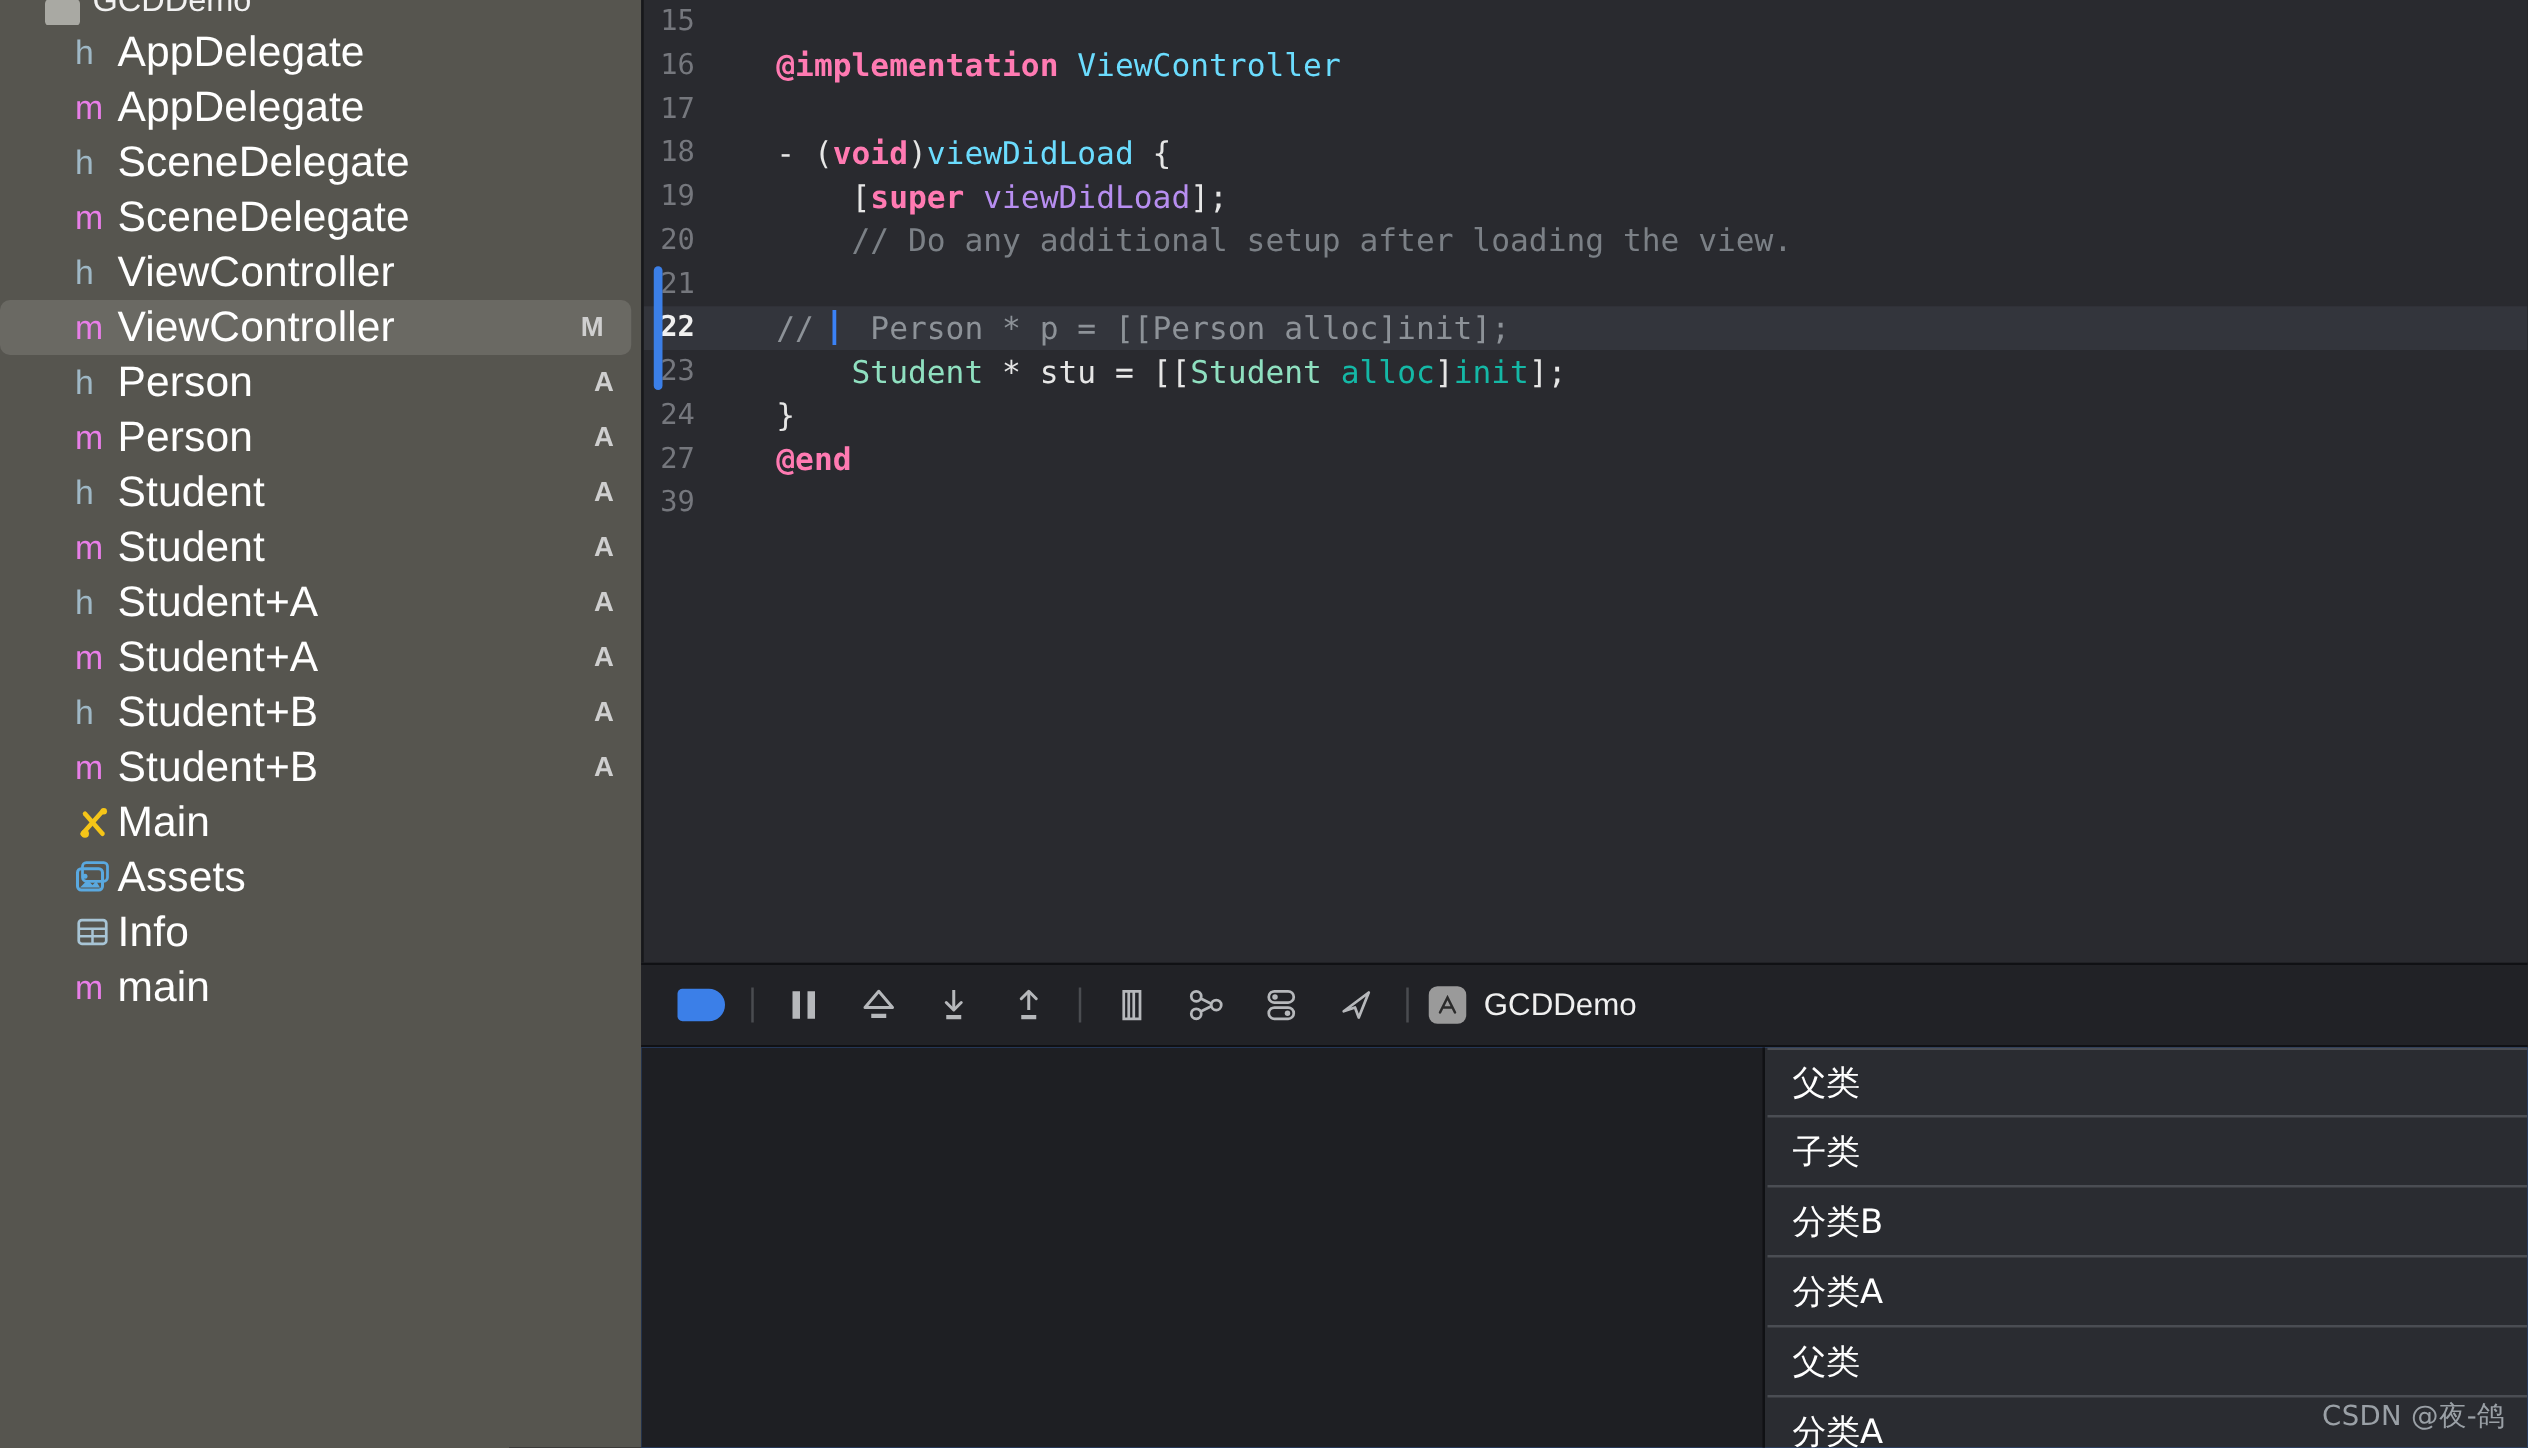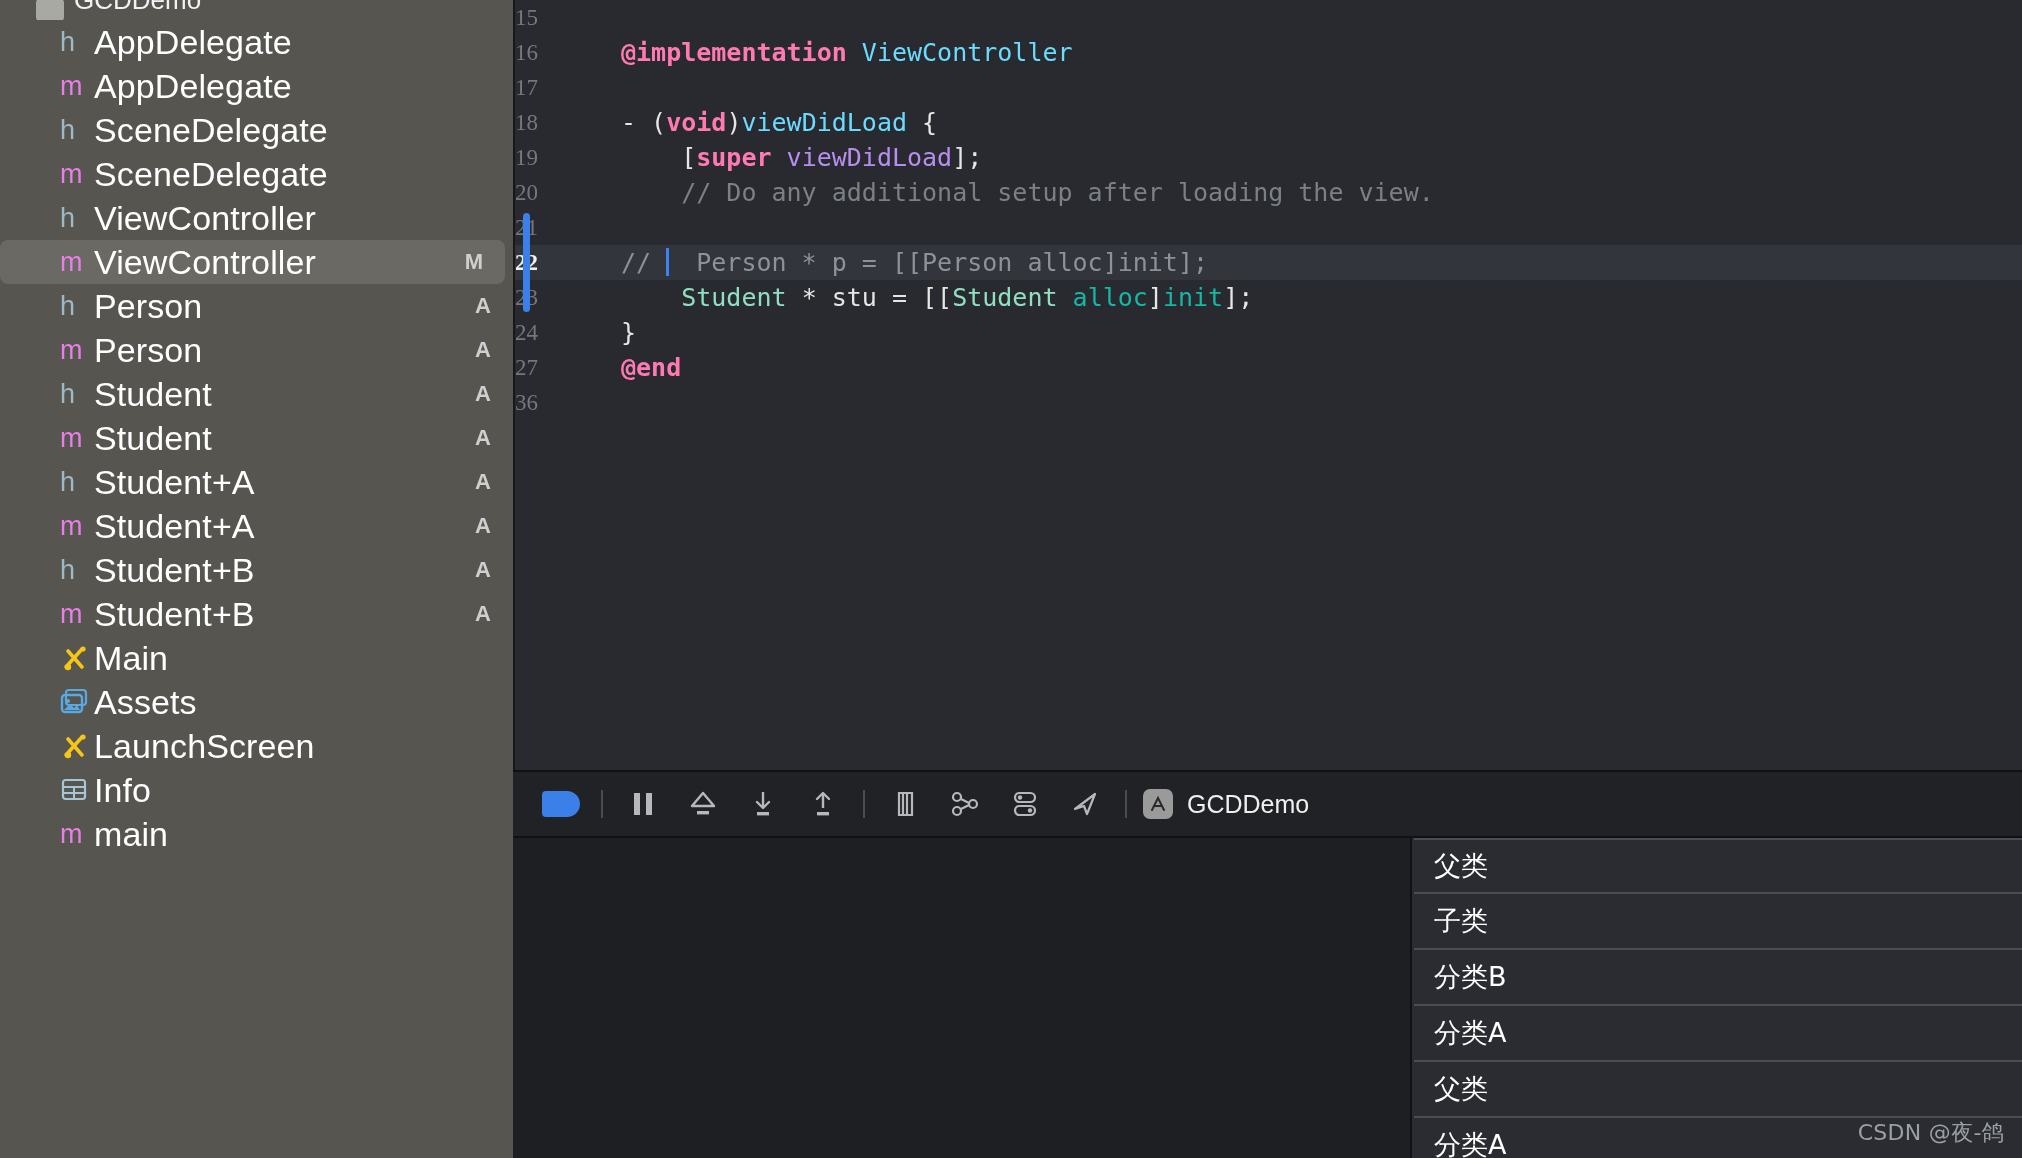--- a/index.html
+++ b/index.html
@@ -122,27 +122,26 @@
     align-items: center;
     white-space: pre;
     position: relative;
   }
   .code-line.current {
     background: #33353c;
   }
   .gutter {
     width: 70px;
     flex: 0 0 70px;
-    text-align: left;
+    text-align: center;
     color: #75777d;
     font-size: 23px;
     padding-right: 16px;
     box-sizing: border-box;
     user-select: none;
-    font-family: Liberation Serif, serif;
   }
   .code-line.current .gutter {
     color: #f0f0f0;
     font-weight: 700;
   }
   .code-text { padding-left: 8px; white-space: pre; margin-left: 28px; }
 
   
   .change-bar {
     position: absolute;
@@ -346,31 +345,20 @@
         <div class="nav-row">
           <span class="nav-icon ">
             <svg width="30" height="28" viewBox="0 0 30 28">
               <rect x="6" y="2" width="20" height="15" rx="3" fill="none" stroke="#5aa9e0" stroke-width="2.2"></rect>
               <rect x="2" y="7" width="20" height="17" rx="3" fill="none" stroke="#5aa9e0" stroke-width="2.4"></rect>
               <circle cx="8" cy="13" r="2" fill="#5aa9e0"></circle>
               <path d="M4 22 L10 16 L14 20 L17 17 L20 22 Z" fill="#5aa9e0"></path>
             </svg>
           </span>
           <span class="nav-label">Assets</span>
-        </div>
-        <div class="nav-row">
-          <span class="nav-icon ">
-            <svg width="30" height="30" viewBox="0 0 30 30">
-              <path d="M6 24 L22 6" stroke="#f5c518" stroke-width="3.6" stroke-linecap="round"></path>
-              <path d="M22 24 L8 8" stroke="#f5c518" stroke-width="3.6" stroke-linecap="round"></path>
-              <circle cx="23" cy="6" r="2.6" fill="#f5c518"></circle>
-              <circle cx="8" cy="24" r="3.2" fill="#f5c518"></circle>
-            </svg>
-          </span>
-          <span class="nav-label">LaunchScreen</span>
         </div>
         <div class="nav-row">
           <span class="nav-icon ">
             <svg width="28" height="26" viewBox="0 0 28 26">
               <rect x="3" y="3" width="22" height="19" rx="2.5" fill="none" stroke="#a8c5d6" stroke-width="2.2"></rect>
               <line x1="3" y1="10" x2="25" y2="10" stroke="#a8c5d6" stroke-width="2"></line>
               <line x1="3" y1="16" x2="25" y2="16" stroke="#a8c5d6" stroke-width="2"></line>
               <line x1="14" y1="10" x2="14" y2="22" stroke="#a8c5d6" stroke-width="2"></line>
             </svg>
           </span>
@@ -391,21 +379,21 @@
           <div class="code-line"><span class="gutter">16</span><span class="code-text"><span class="t-pragma">@implementation</span><span class="t-plain"> </span><span class="t-class">ViewController</span></span></div>
           <div class="code-line"><span class="gutter">17</span><span class="code-text"></span></div>
           <div class="code-line"><span class="gutter">18</span><span class="code-text"><span class="t-plain">- (</span><span class="t-keyword">void</span><span class="t-plain">)</span><span class="t-class">viewDidLoad</span><span class="t-plain"> {</span></span></div>
           <div class="code-line"><span class="gutter">19</span><span class="code-text"><span class="t-plain">    [</span><span class="t-keyword">super</span><span class="t-plain"> </span><span class="t-method">viewDidLoad</span><span class="t-plain">];</span></span></div>
           <div class="code-line"><span class="gutter">20</span><span class="code-text"><span class="t-comment">    // Do any additional setup after loading the view.</span></span></div>
           <div class="code-line"><span class="gutter">21</span><span class="code-text"></span></div>
           <div class="code-line current"><span class="gutter">22</span><span class="code-text"><span class="t-dim">// </span><span class="caret"></span><span class="t-dim">  Person * p = [[Person alloc]init];</span></span></div>
           <div class="code-line"><span class="gutter">23</span><span class="code-text"><span class="t-plain">    </span><span class="t-classg">Student</span><span class="t-plain"> * stu = [[</span><span class="t-classg">Student</span><span class="t-plain"> </span><span class="t-purple">alloc</span><span class="t-plain">]</span><span class="t-purple">init</span><span class="t-plain">];</span></span></div>
           <div class="code-line"><span class="gutter">24</span><span class="code-text"><span class="t-plain">}</span></span></div>
           <div class="code-line"><span class="gutter">27</span><span class="code-text"><span class="t-pragma">@end</span></span></div>
-          <div class="code-line"><span class="gutter">36</span><span class="code-text"></span></div>
+          <div class="code-line"><span class="gutter">39</span><span class="code-text"></span></div>
         </div>
       <div class="change-bar" id="change-bar" style="top: 213px; height: 99px;"></div>
     </div>
 
     <div class="debug-bar">
       <div class="dbg-btn">
         <div class="breakpoint-pill"></div>
       </div>
       <div class="dbg-sep"></div>
       <div class="dbg-btn">

